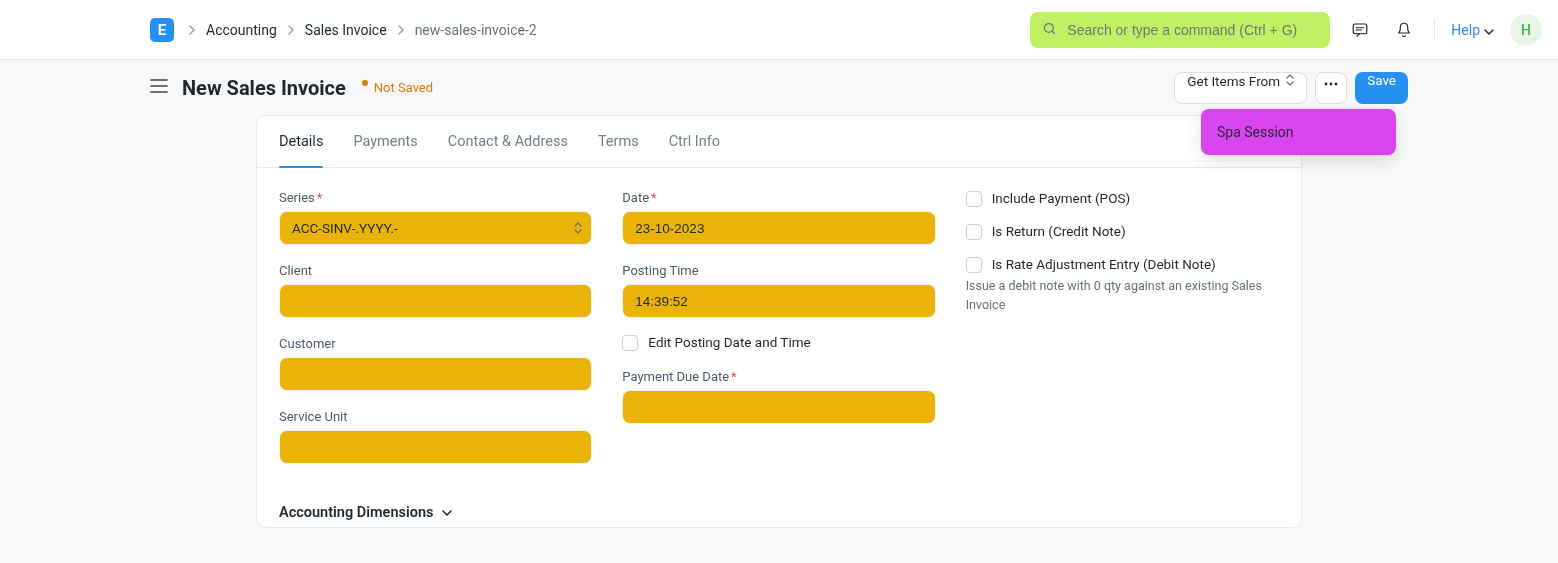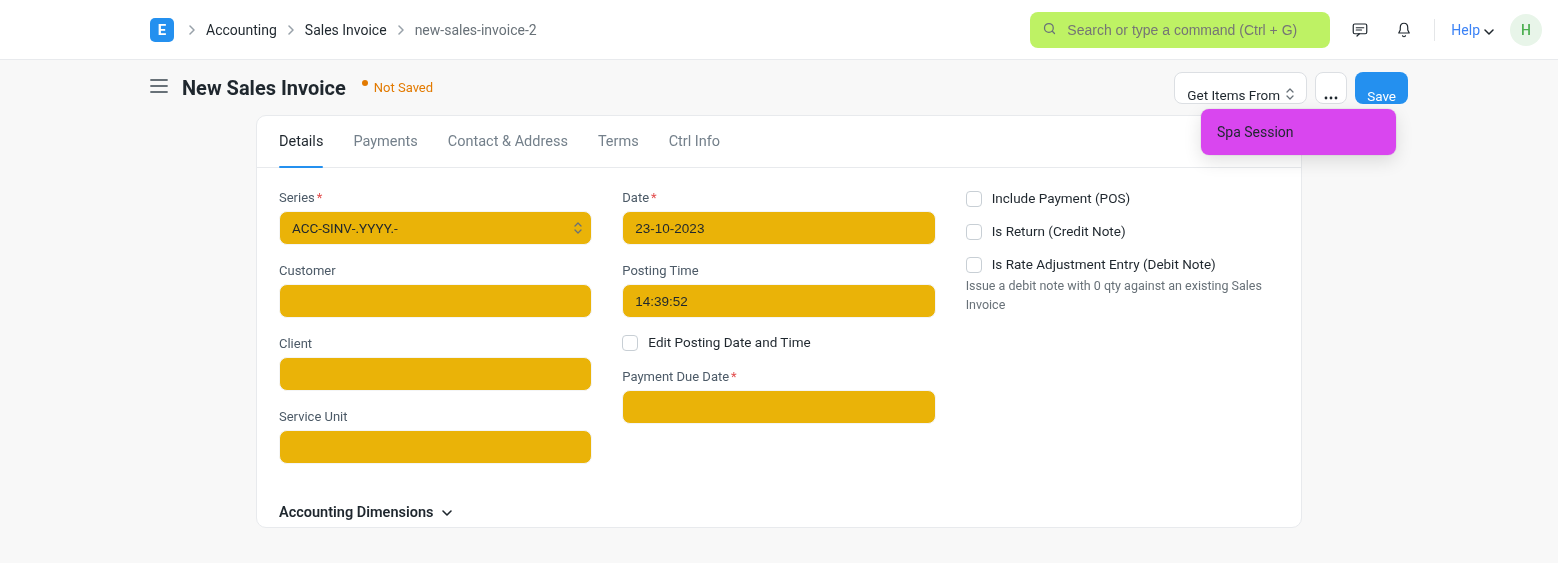--- a/index.html
+++ b/index.html
@@ -81,21 +81,21 @@
   .dot { width: 6px; height: 6px; border-radius: 50%; }
   .dot.orange { background: #e27a00; }
   .status-text { font-size: 13px; color: #e27a00; }
 
   .header-actions { margin-left: auto; display: flex; align-items: center; gap: 8px; position: relative; }
   .btn {
     height: 32px;
     border-radius: 8px;
     padding: 0 12px;
     font-size: 13.5px;
-    display: inline-flex; align-items: flex-end; gap: 6px;
+    display: inline-flex; align-items: flex-start; gap: 6px;
     cursor: pointer;
     border: 1px solid transparent;
   }
   .btn-default { background: #fff; border-color: #dcdfe3; color: #1f272e; }
   .btn-icon-only { width: 32px; padding: 0; justify-content: center; background: #fff; border-color: #dcdfe3; }
   .btn-primary { background: #2490ef; color: #fff; border: none; }
 
   .dropdown-menu {
     position: absolute;
     top: 37px; right: 12px;
@@ -326,26 +326,26 @@
             <div class="form-control">ACC-SINV-.YYYY.-</div>
             <div class="select-arrows">
               <svg width="8" height="12" viewBox="0 0 8 12">
                   <path d="M1 4 L4 1 L7 4 M1 8 L4 11 L7 8" stroke="#687178" stroke-width="1.3" fill="none" stroke-linecap="round" stroke-linejoin="round"></path>
                 </svg>
             </div>
           </div>
         </div>
 
         <div>
+          <label class="field-label">Client</label>
+          <input class="form-control" value="" style="">
+        </div>
+
+        <div>
           <label class="field-label">Customer</label>
-          <input class="form-control" value="" style="">
-        </div>
-
-        <div>
-          <label class="field-label">Client</label>
           <input class="form-control" value="" style="">
         </div>
 
         <div>
           <label class="field-label">Service Unit</label>
           <input class="form-control" value="" style="">
         </div>
       </div>
 
       <div class="form-col">

